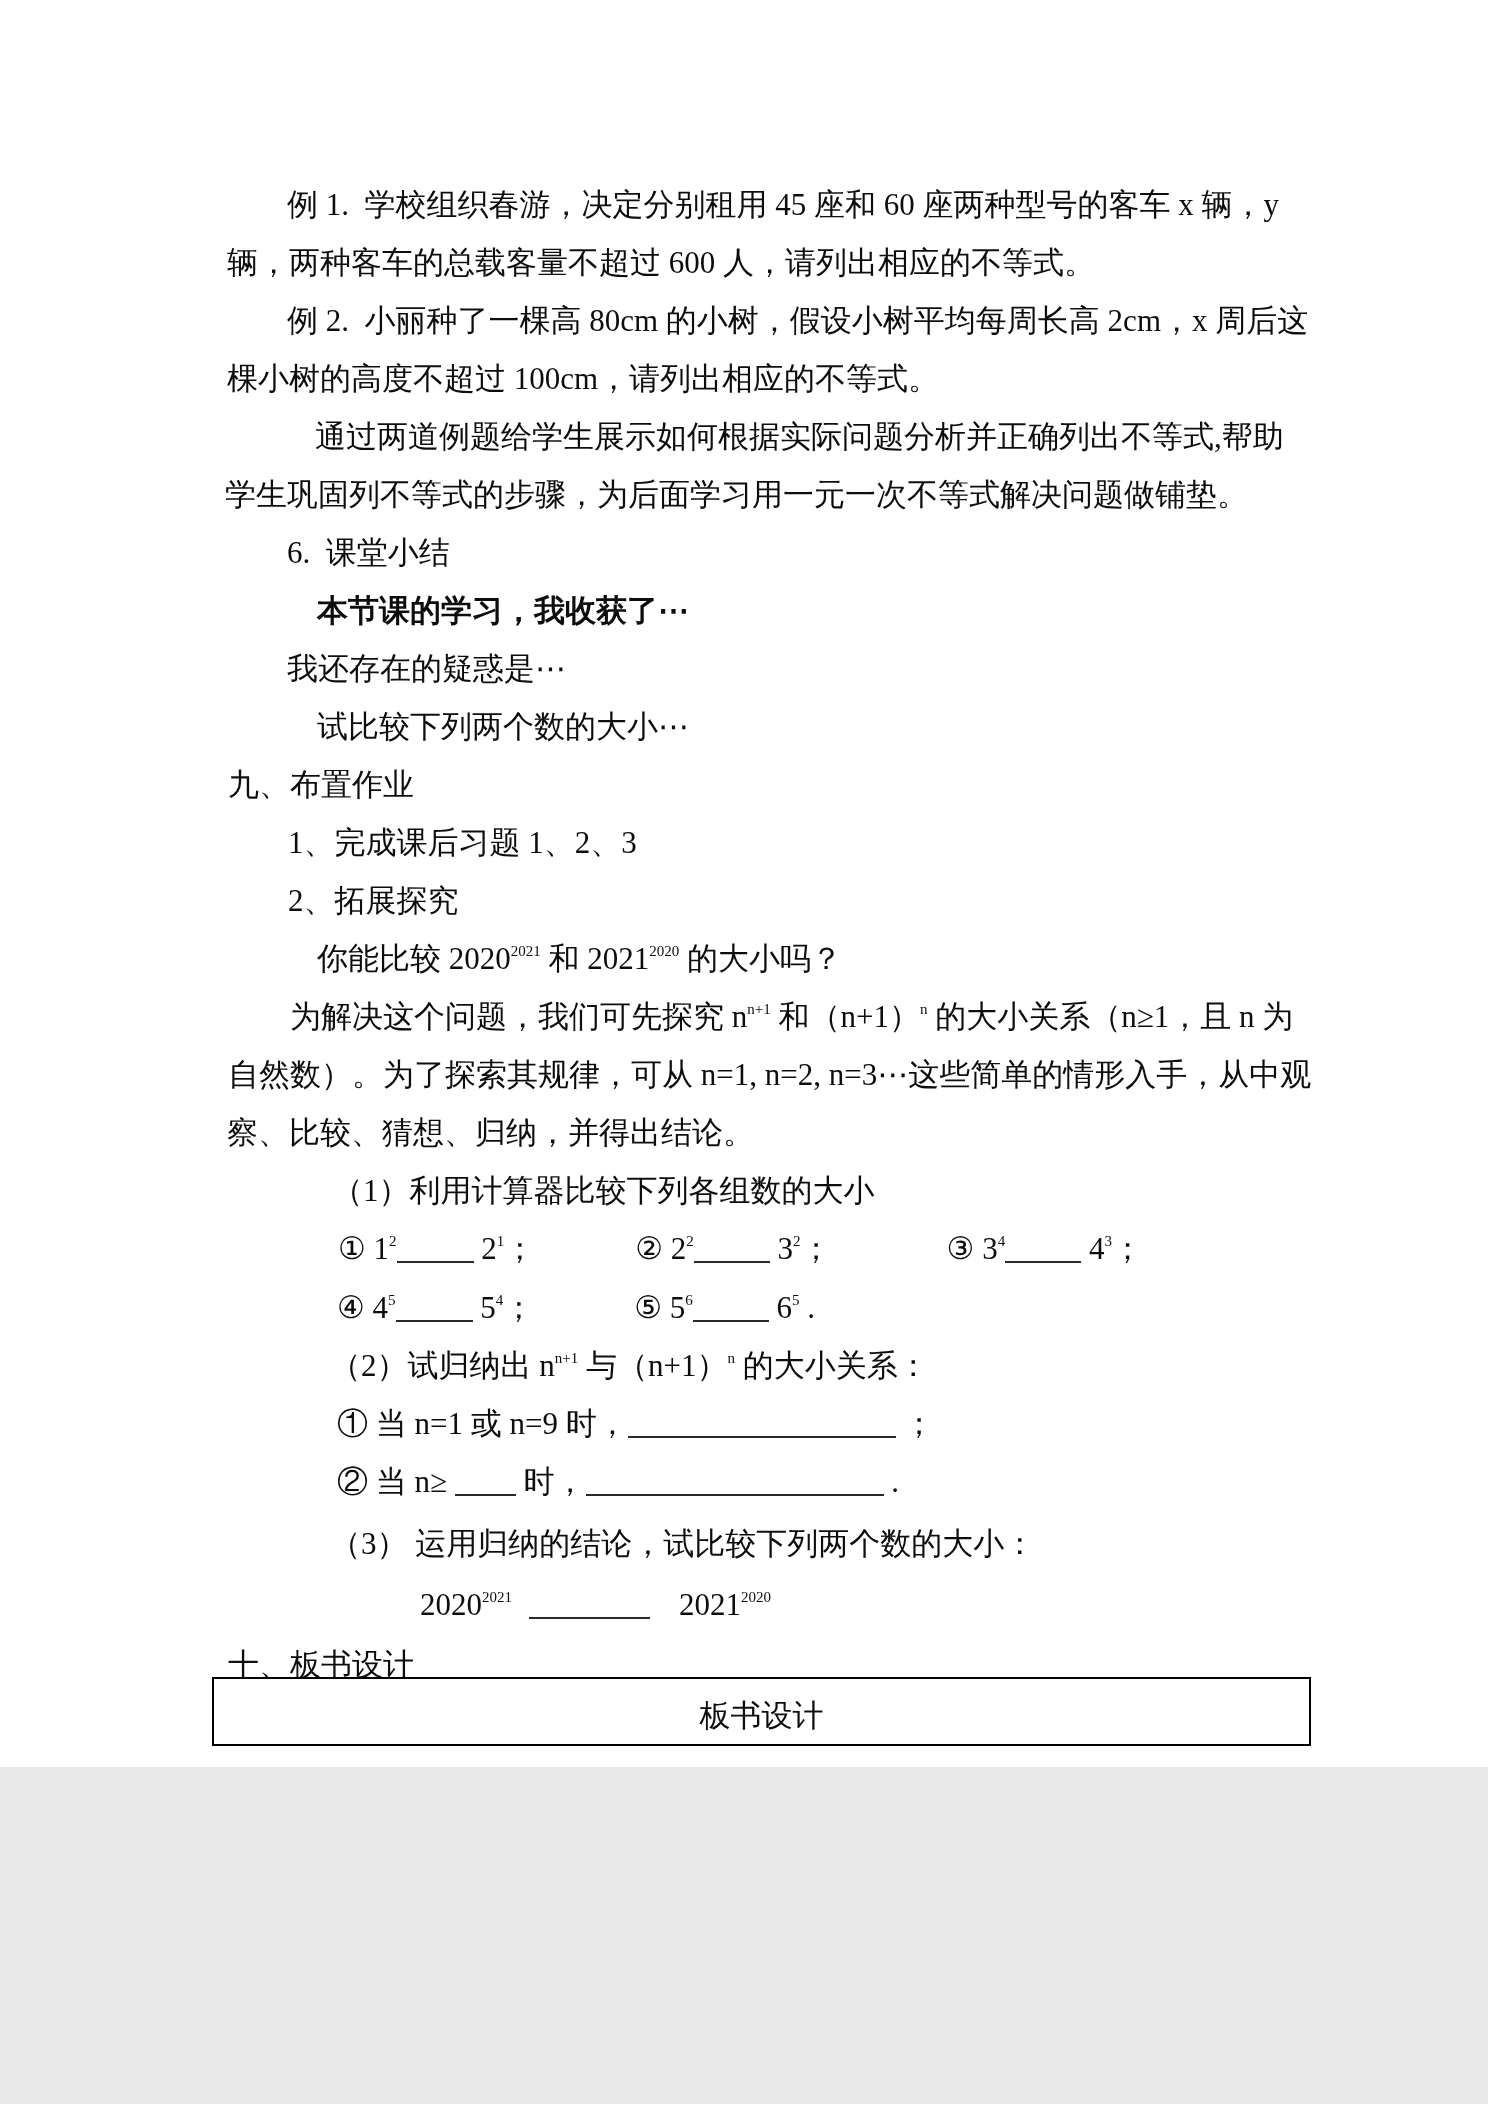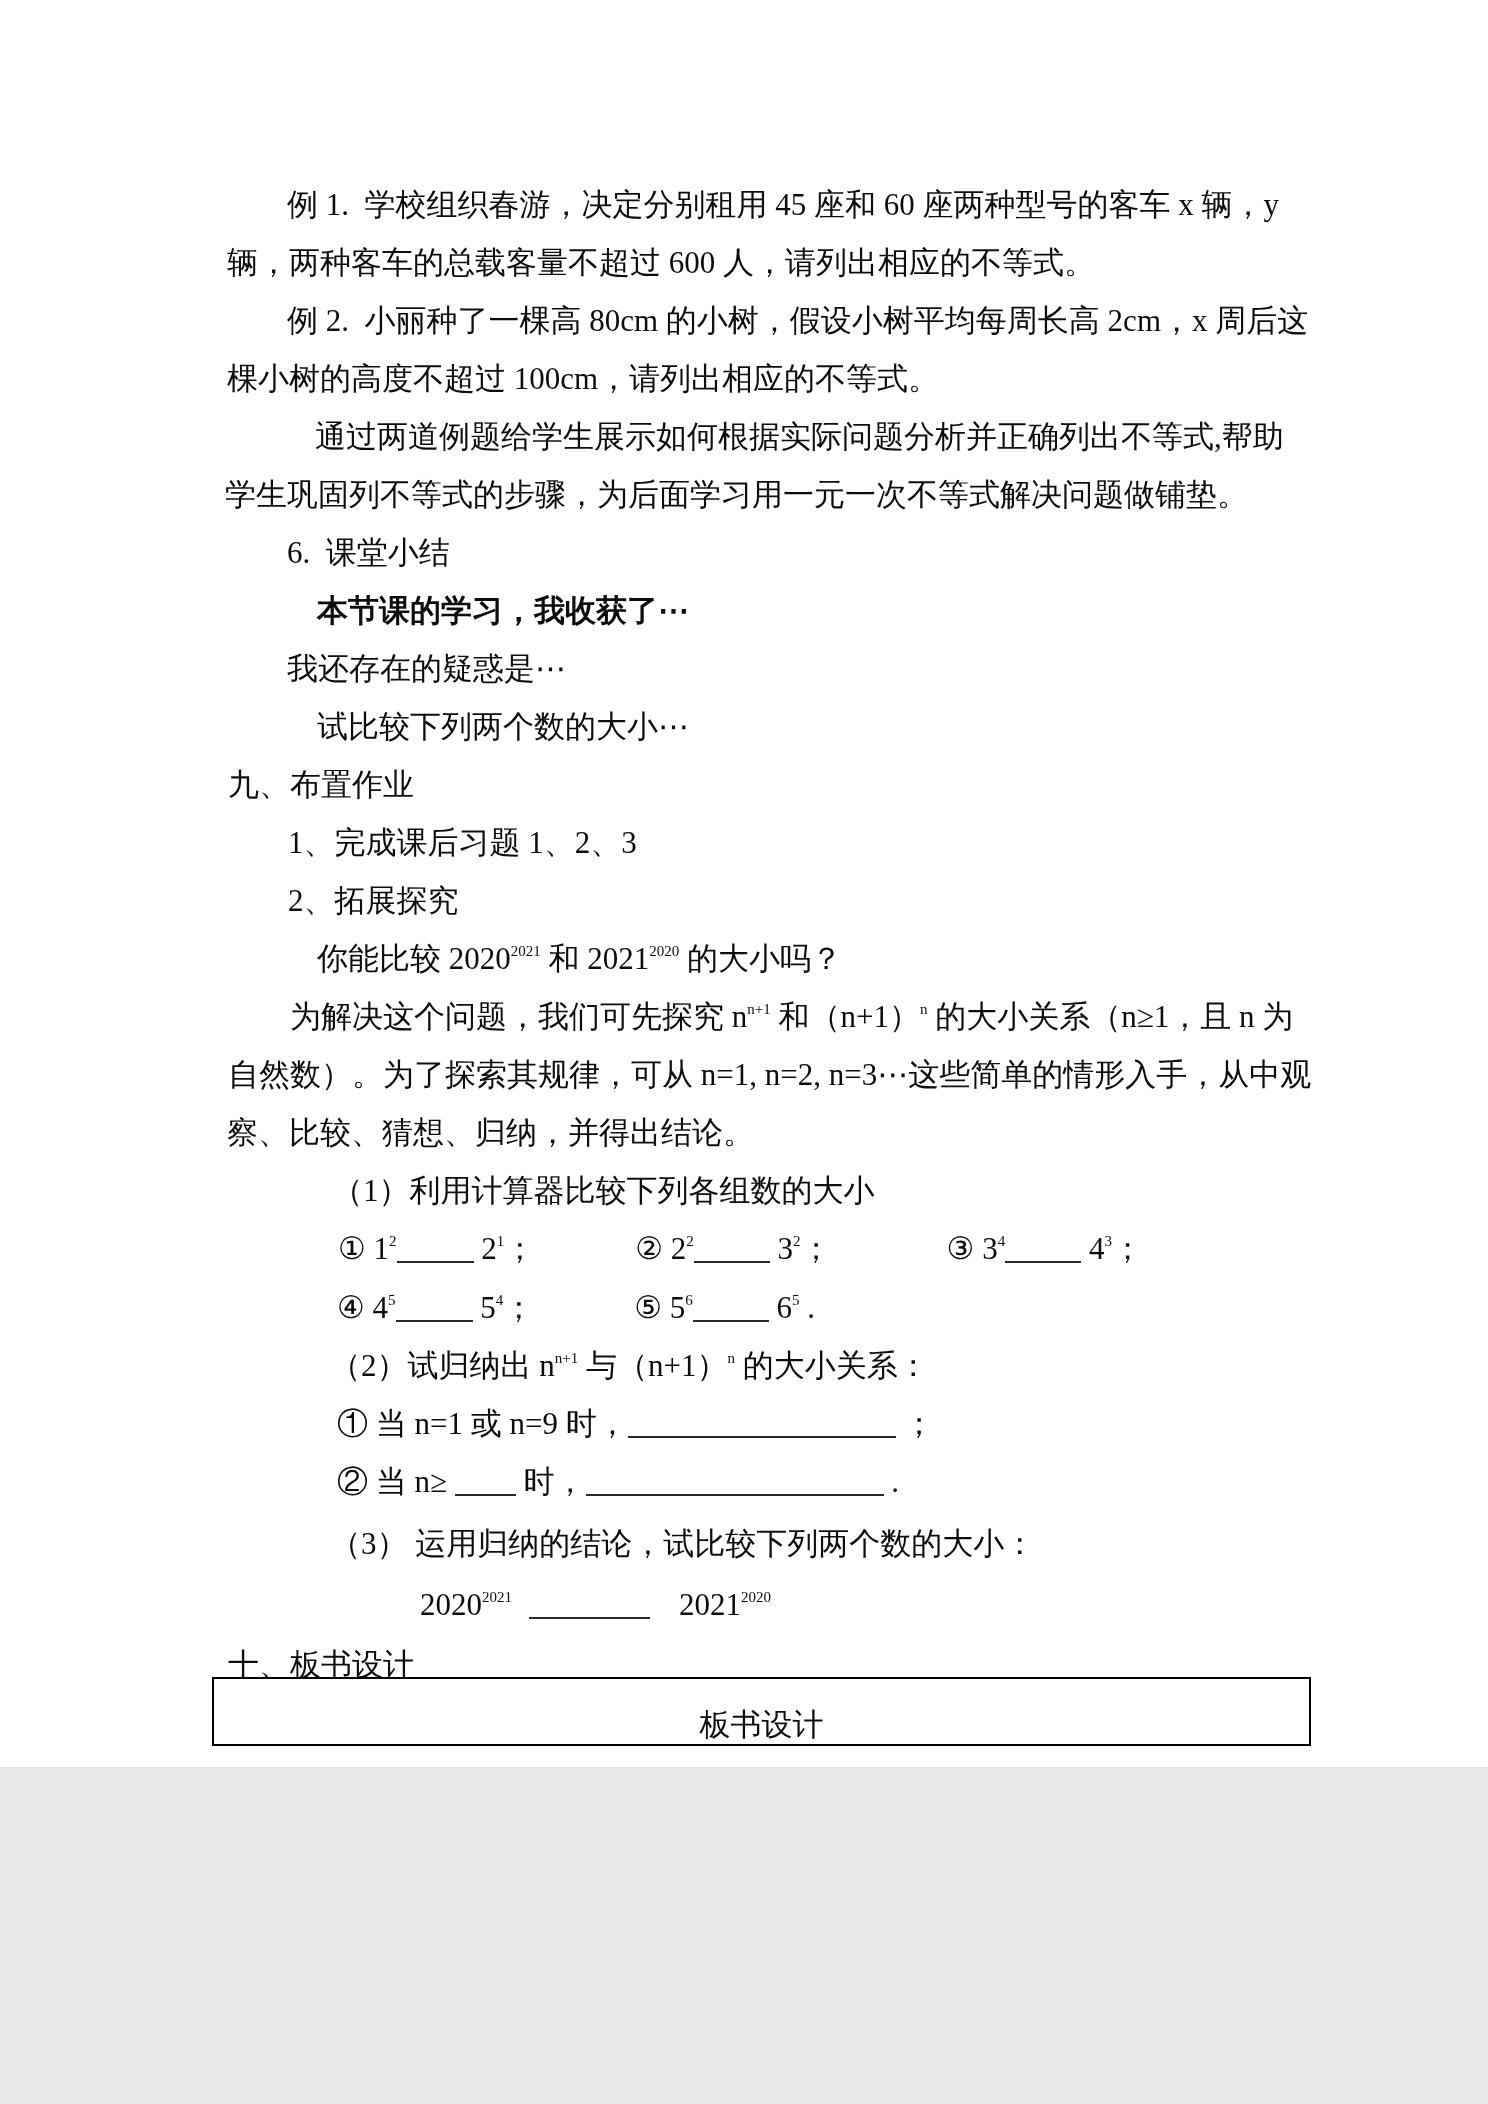--- a/index.html
+++ b/index.html
@@ -38,21 +38,21 @@
     left: 212px;
     top: 1677px;
     width: 1095px;
     height: 65px;
     border: 2px solid #000000;
     background: #ffffff;
   }
   .board-label {
     text-align: center;
     font-size: 31px;
-    padding-top: 25px;
+    padding-top: 16px;
     color: #0d0d0d;
   }
 </style>
 </head>
 <body>
 
 <div class="page">
   <div id="doc">
       <div class="line" style="left: 287px; top: 185px;"><span>例 1.  学校组织春游，决定分别租用 45 座和 60 座两种型号的客车 x 辆，y</span></div>
       <div class="line" style="left: 227px; top: 243px;"><span>辆，两种客车的总载客量不超过 600 人，请列出相应的不等式。</span></div>

